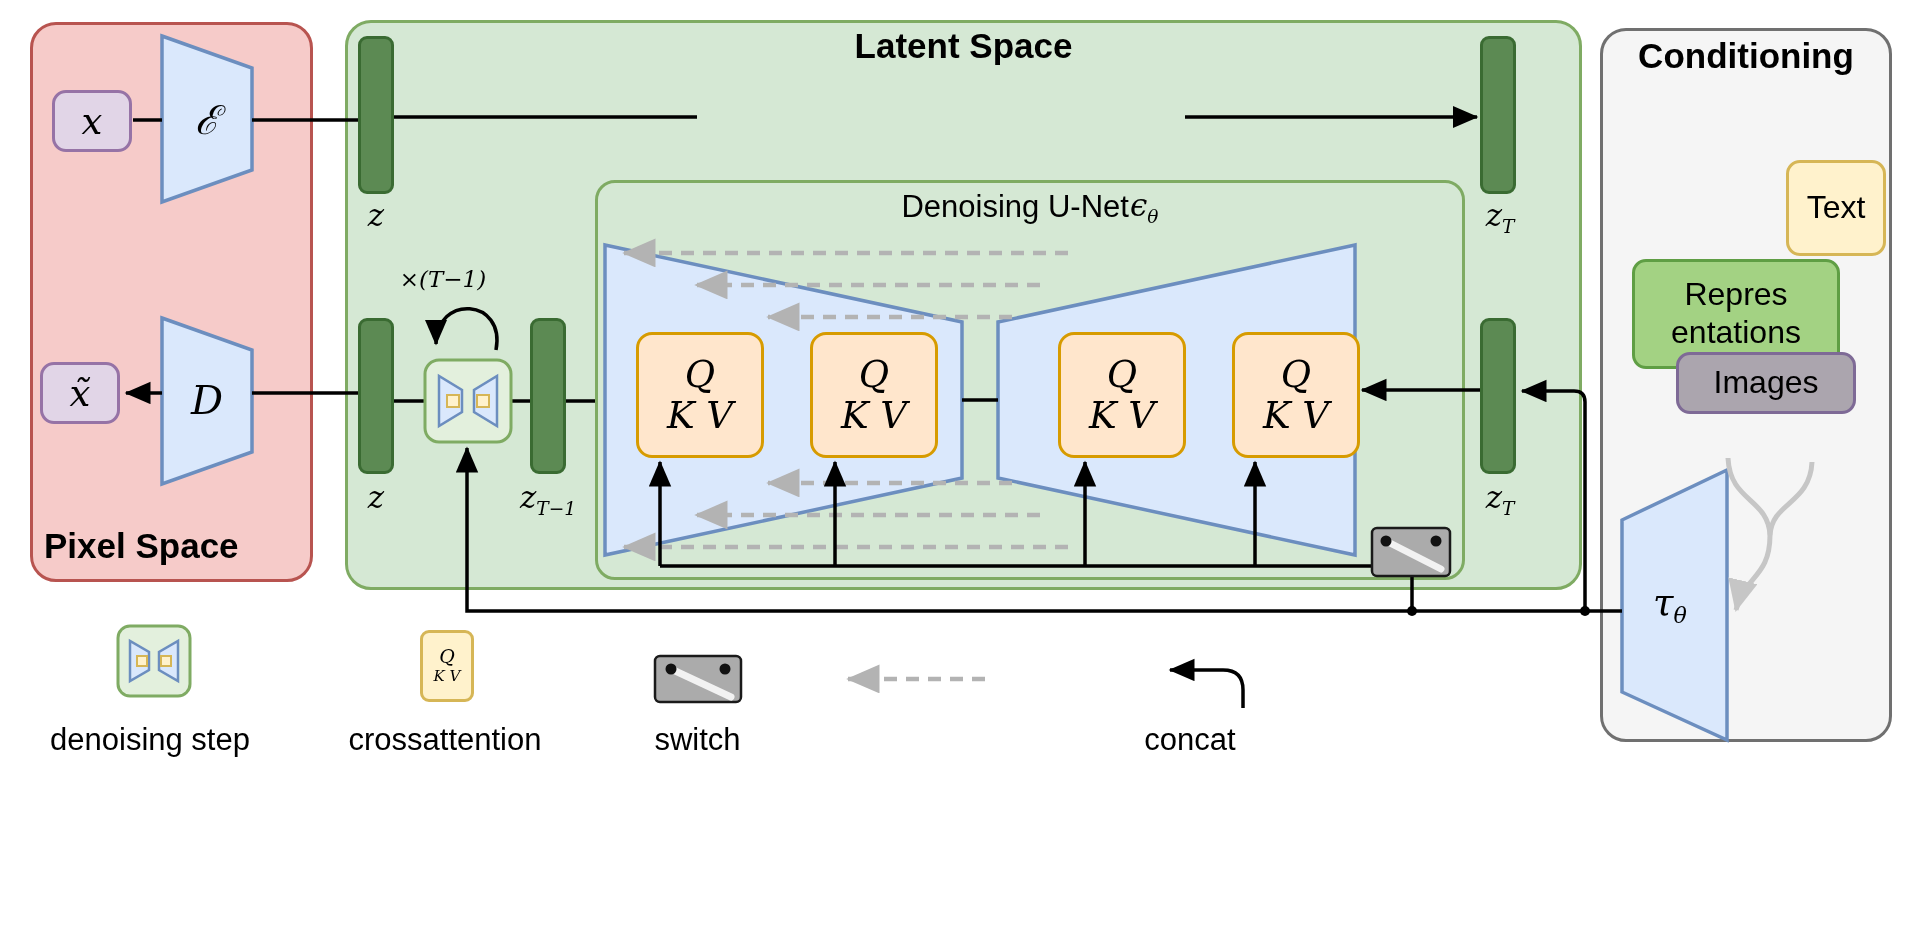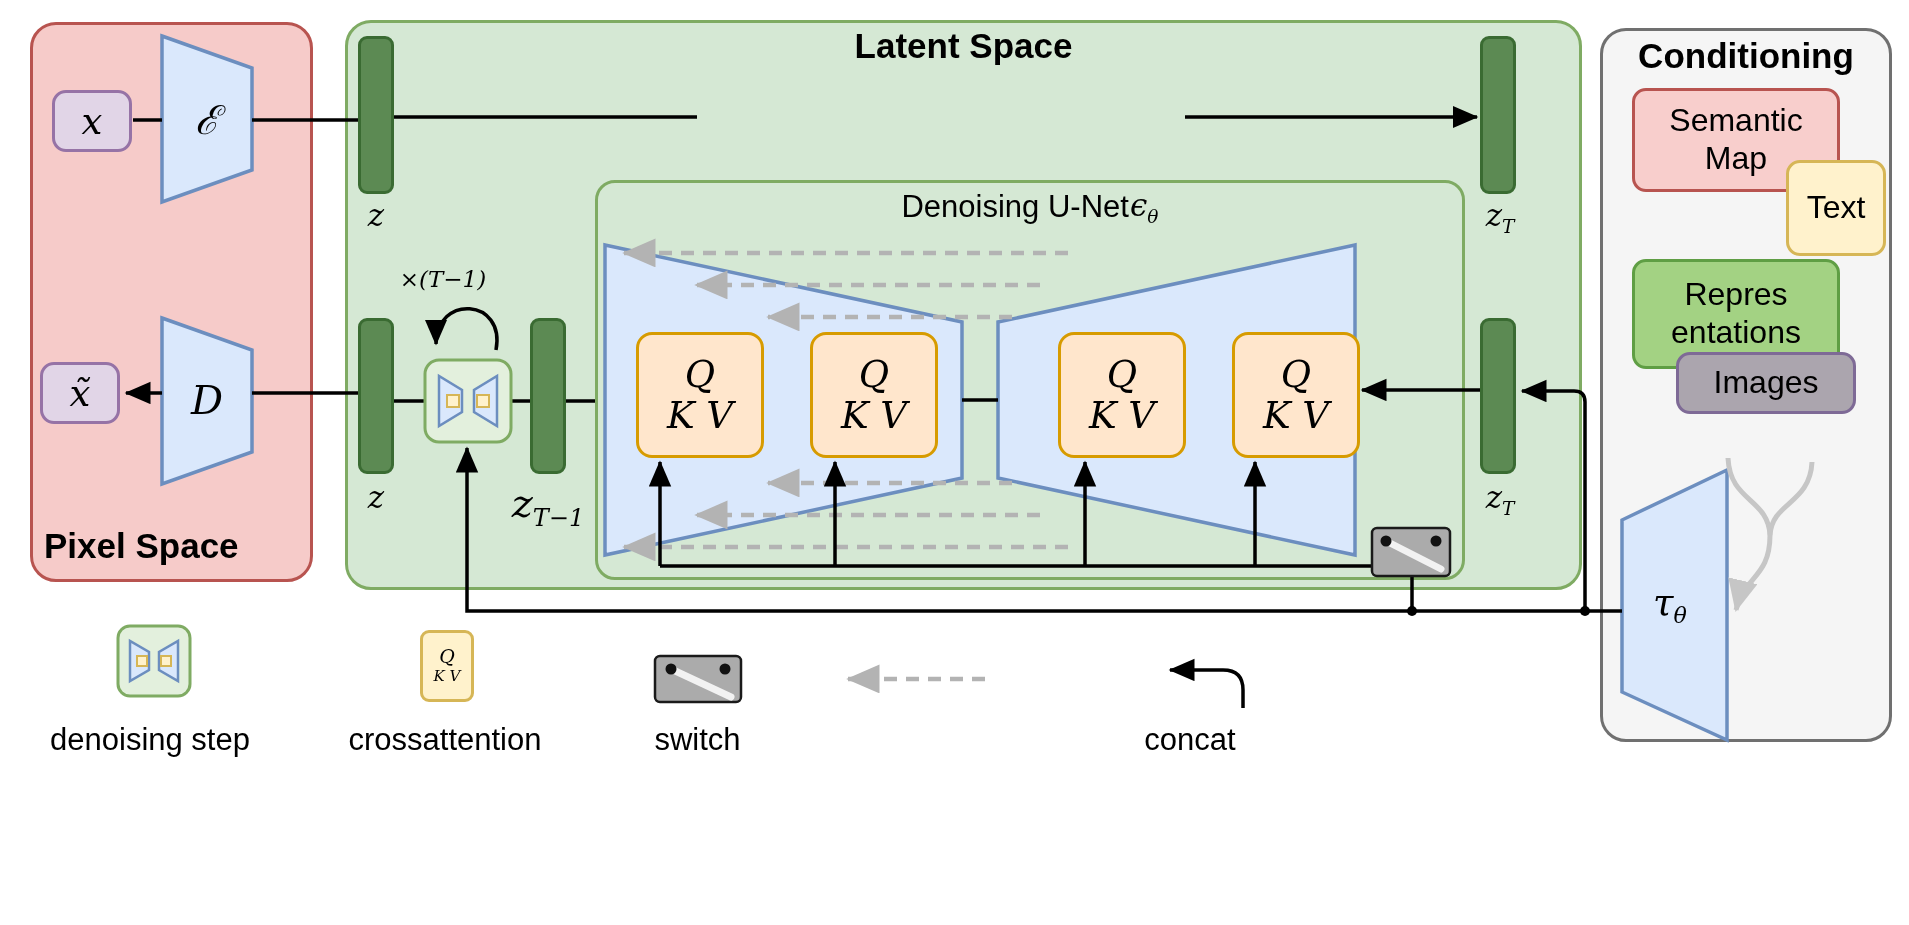--- a/index.html
+++ b/index.html
@@ -150,21 +150,21 @@
 
   <div class="bar" style="left:358px;top:36px;height:158px"></div>
   <div class="bar" style="left:1480px;top:36px;height:158px"></div>
   <div class="bar" style="left:358px;top:318px;height:156px"></div>
   <div class="bar" style="left:530px;top:318px;height:156px"></div>
   <div class="bar" style="left:1480px;top:318px;height:156px"></div>
 
   <div class="mathlab" style="left:342px;top:198px;width:68px;font-size:31px">z</div>
   <div class="mathlab" style="left:1464px;top:198px;width:72px;font-size:31px"><span>z</span><sub>T</sub></div>
   <div class="mathlab" style="left:342px;top:480px;width:68px;font-size:31px">z</div>
-  <div class="mathlab" style="left:478px;top:480px;width:140px;font-size:40px"><span>z</span><sub>T−1</sub></div>
+  <div class="mathlab" style="left:478px;top:480px;width:140px;font-size:31px"><span>z</span><sub>T−1</sub></div>
   <div class="mathlab" style="left:1464px;top:480px;width:72px;font-size:31px"><span>z</span><sub>T</sub></div>
 
   <div class="box purple" style="left:52px;top:90px;width:80px;height:62px">
       <span>x</span>
     </div>
   <div class="box purple" style="left:40px;top:362px;width:80px;height:62px">
       <span>x̃</span>
     </div>
   <div class="mathlab" style="left:167px;top:94px;width:80px;height:52px;font-size:40px;line-height:52px">ℰ</div>
   <div class="mathlab" style="left:167px;top:374px;width:80px;height:52px;font-size:40px;line-height:52px">D</div>
@@ -197,26 +197,20 @@
       </div>
   </div>
   <div class="box qkv" style="left:1232px;top:332px;width:128px;height:126px">
     <div>
         <div>Q</div>
         <div>K V</div>
       </div>
   </div>
 
   <div class="title" style="left:1602px;top:36px;width:288px;text-align:center">Conditioning</div>
-  <div class="box cond-box sem" style="left:1632px;top:88px;width:208px;height:104px">
-    <div>
-        <span style="display:block">Semantic</span>
-        <span style="display:block">Map</span>
-      </div>
-  </div>
   <div class="box cond-box yel" style="left:1786px;top:160px;width:100px;height:96px">
       <span>Text</span>
     </div>
   <div class="box cond-box rep" style="left:1632px;top:246px;width:208px;height:110px">
     <div>
         <span style="display:block">Repres</span>
         <span style="display:block">entations</span>
       </div>
   </div>
   <div class="box cond-box img" style="left:1676px;top:352px;width:180px;height:62px">

